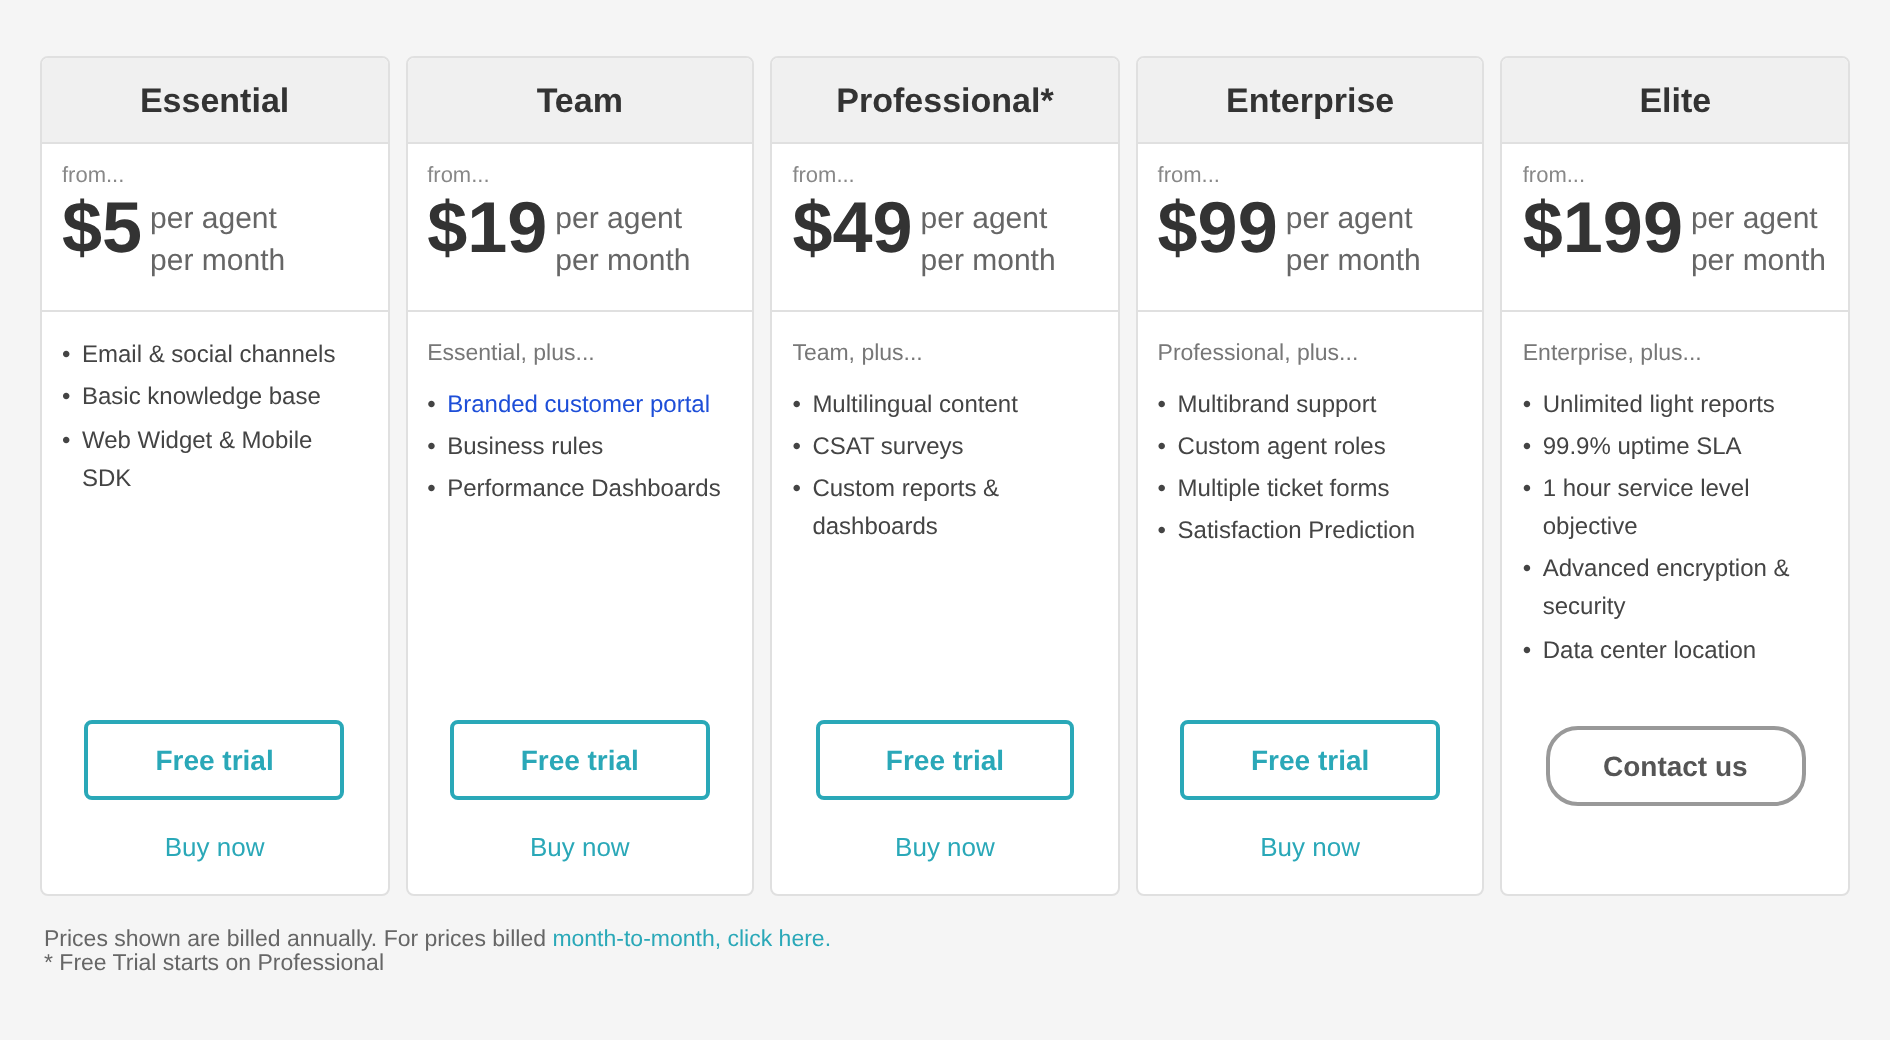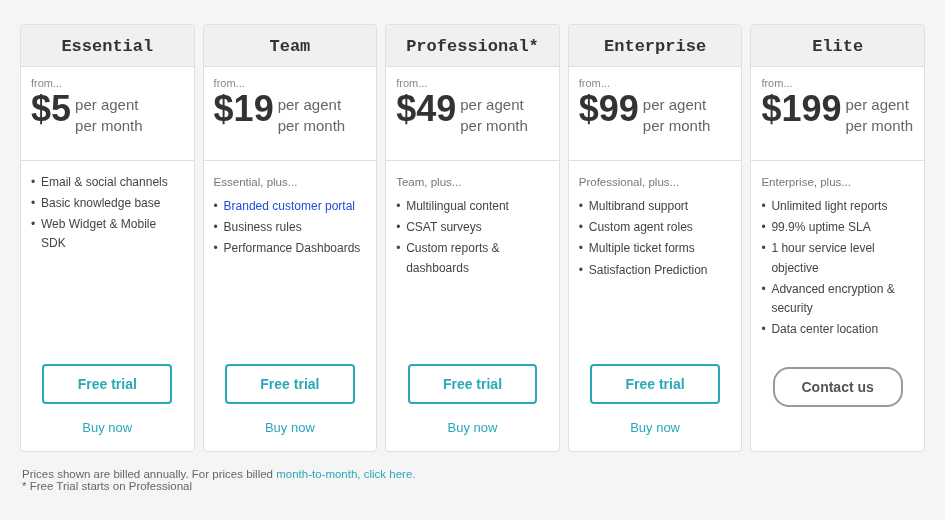--- a/index.html
+++ b/index.html
@@ -28,30 +28,29 @@
       flex: 1;
       display: flex;
       flex-direction: column;
       overflow: hidden;
     }
     .plan-header {
       background: #f0f0f0;
       text-align: center;
       padding: 12px 8px 10px;
       border-bottom: 1px solid #e0e0e0;
-      font-family: Liberation Mono, monospace;
     }
     .plan-name {
       font-size: 17px;
       font-weight: bold;
       color: #333;
     }
     .plan-pricing {
       background: #fff;
-      padding: 10px 10px 24px;
+      padding: 10px 10px 14px;
       border-bottom: 1px solid #e0e0e0;
       text-align: left;
       min-height: 80px;
     }
     .from-label {
       font-size: 11px;
       color: #888;
       display: block;
       margin-bottom: 2px;
     }

